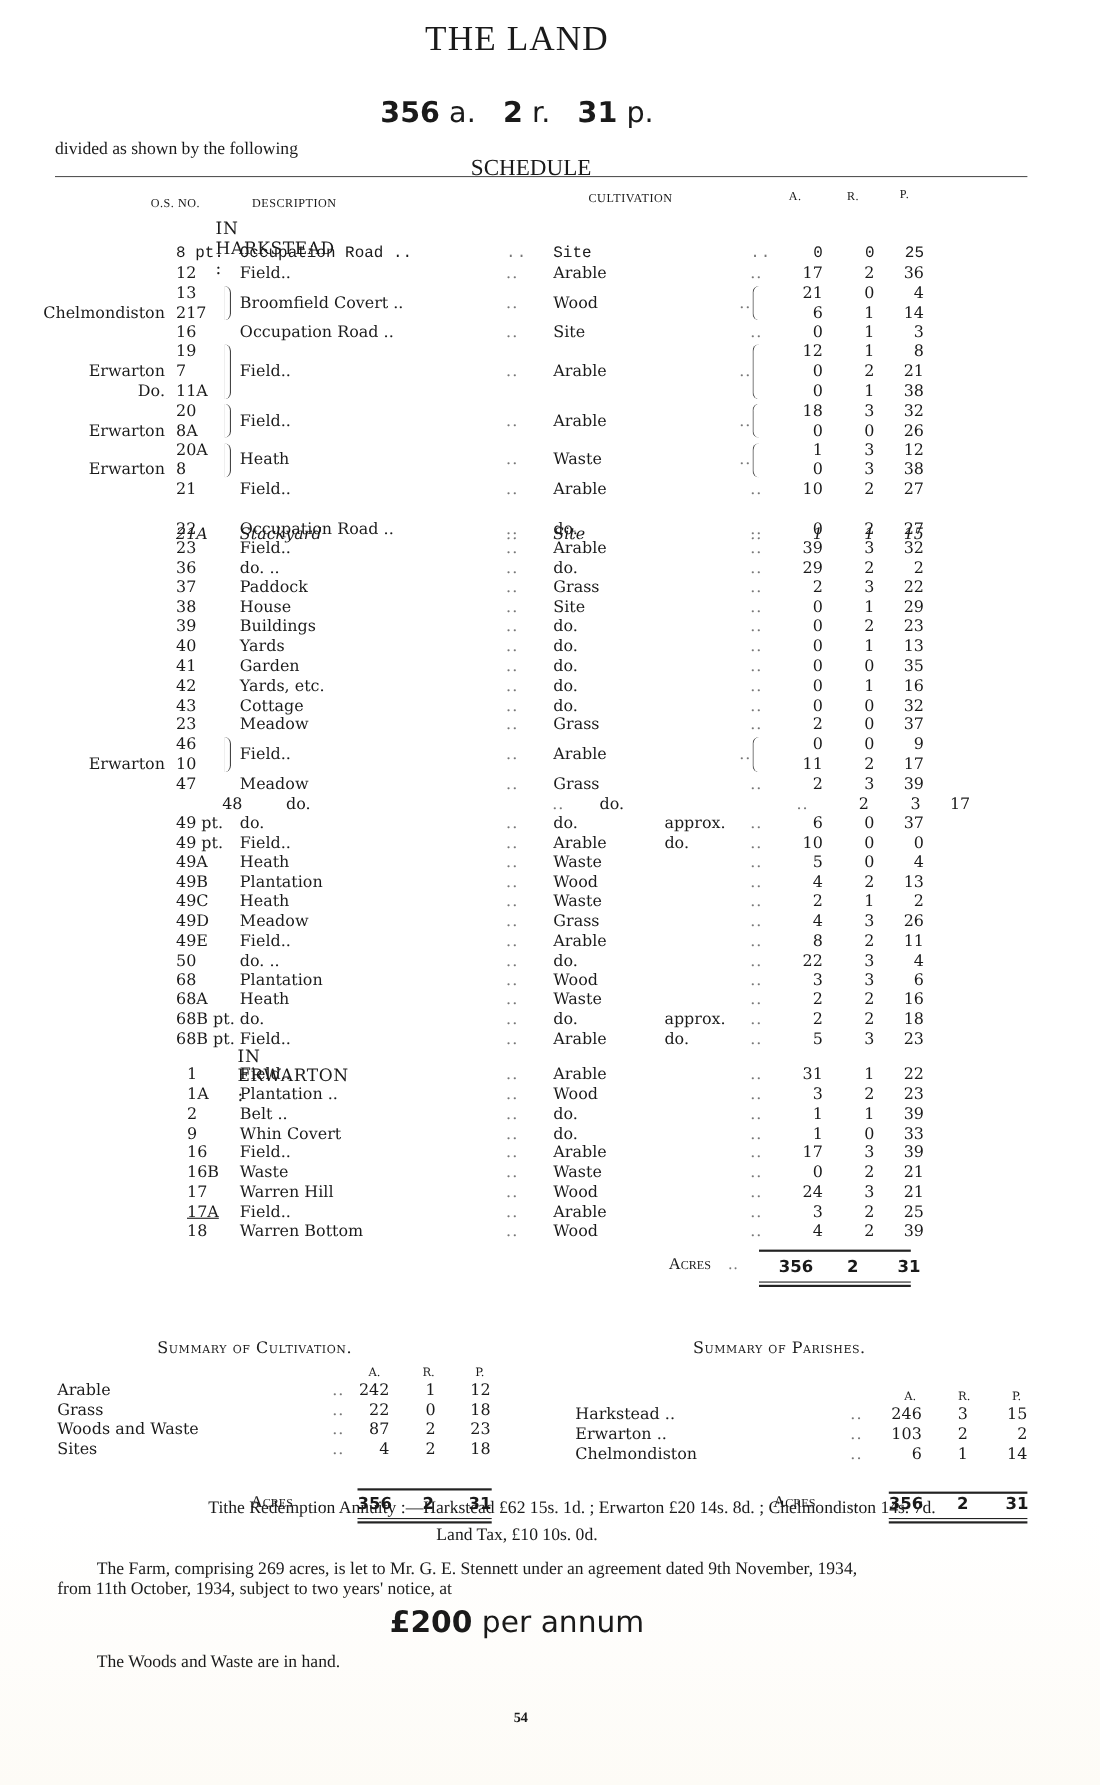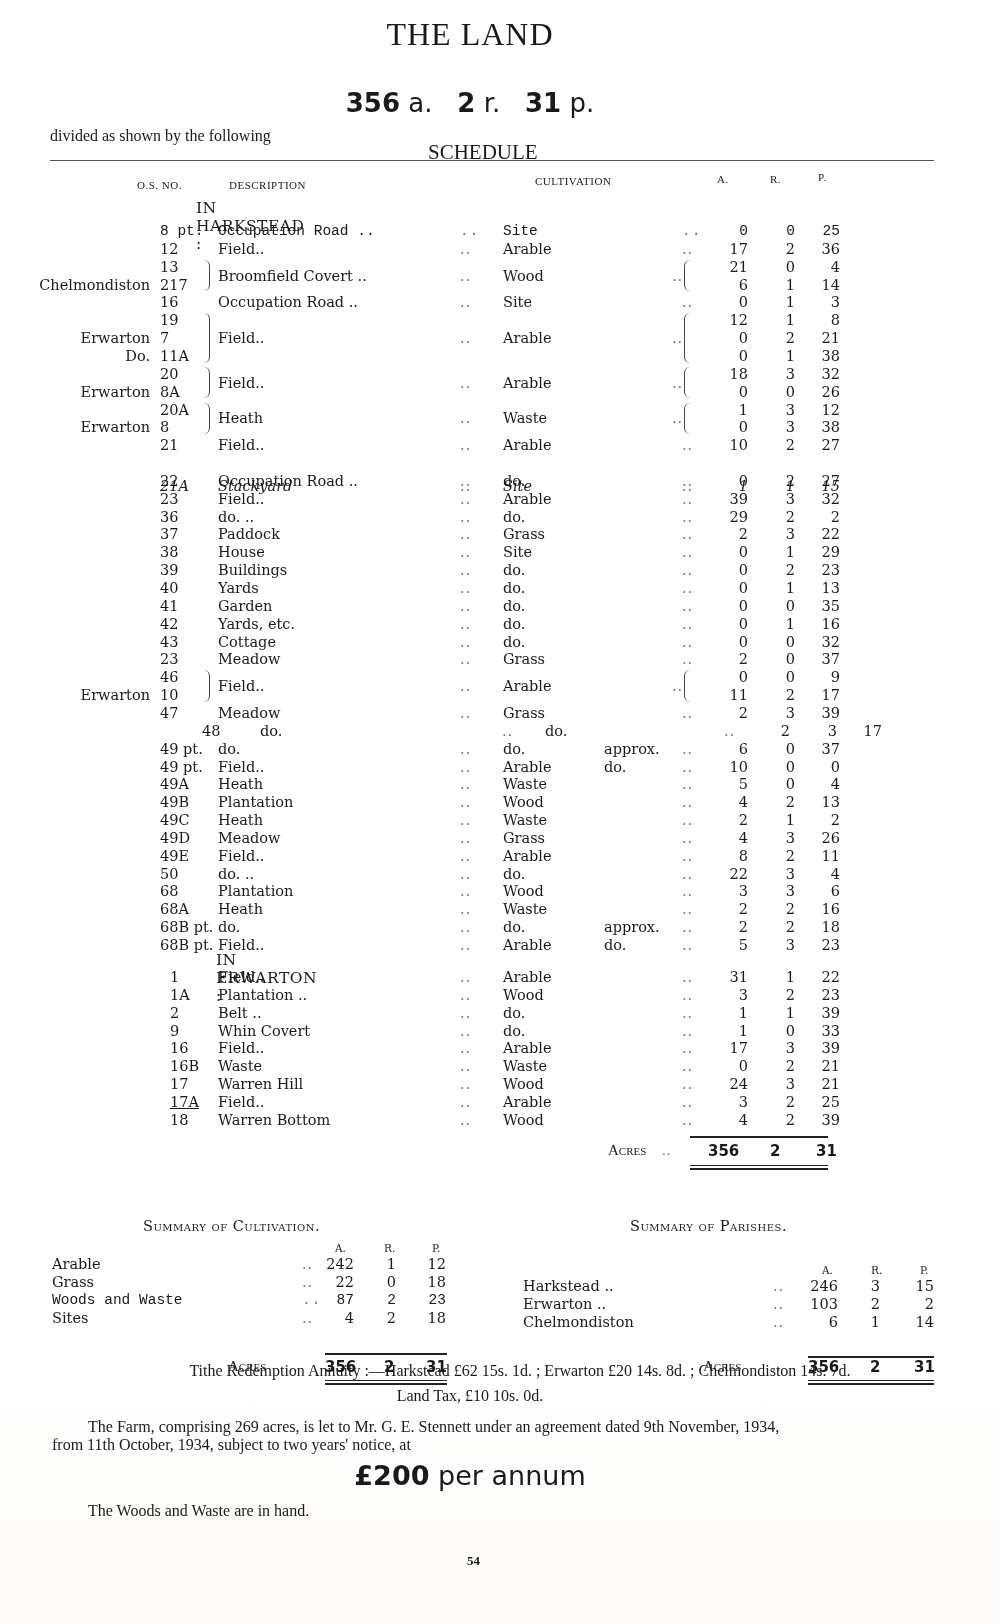--- a/index.html
+++ b/index.html
@@ -738,21 +738,21 @@
         <span style="position: absolute; right: 604px; text-align: right;">1</span>
         <span style="position: absolute; right: 554px; text-align: right;">12</span>
       </div>
       <div class="sum-row" style="left: 0px; top: 1273px; width: 1000px;">
         <span style="position: absolute; left: 52px;">Grass</span>
         <span style="position: absolute; left: 302px; color: rgb(119, 119, 119); letter-spacing: 1px;">..</span>
         <span style="position: absolute; right: 646px; text-align: right;">22</span>
         <span style="position: absolute; right: 604px; text-align: right;">0</span>
         <span style="position: absolute; right: 554px; text-align: right;">18</span>
       </div>
-      <div class="sum-row" style="left: 0px; top: 1291px; width: 1000px; font-family: Liberation Mono, monospace;">
+      <div class="sum-row" style="left: 0px; top: 1291px; width: 1000px;">
         <span style="position: absolute; left: 52px;">Woods and Waste</span>
         <span style="position: absolute; left: 302px; color: rgb(119, 119, 119); letter-spacing: 1px;">..</span>
         <span style="position: absolute; right: 646px; text-align: center;">87</span>
         <span style="position: absolute; right: 604px; text-align: right;">2</span>
         <span style="position: absolute; right: 554px; text-align: right;">23</span>
       </div>
       <div class="sum-row" style="left: 0px; top: 1309px; width: 1000px;">
         <span style="position: absolute; left: 52px;">Sites</span>
         <span style="position: absolute; left: 302px; color: rgb(119, 119, 119); letter-spacing: 1px;">..</span>
         <span style="position: absolute; right: 646px; text-align: right;">4</span>

